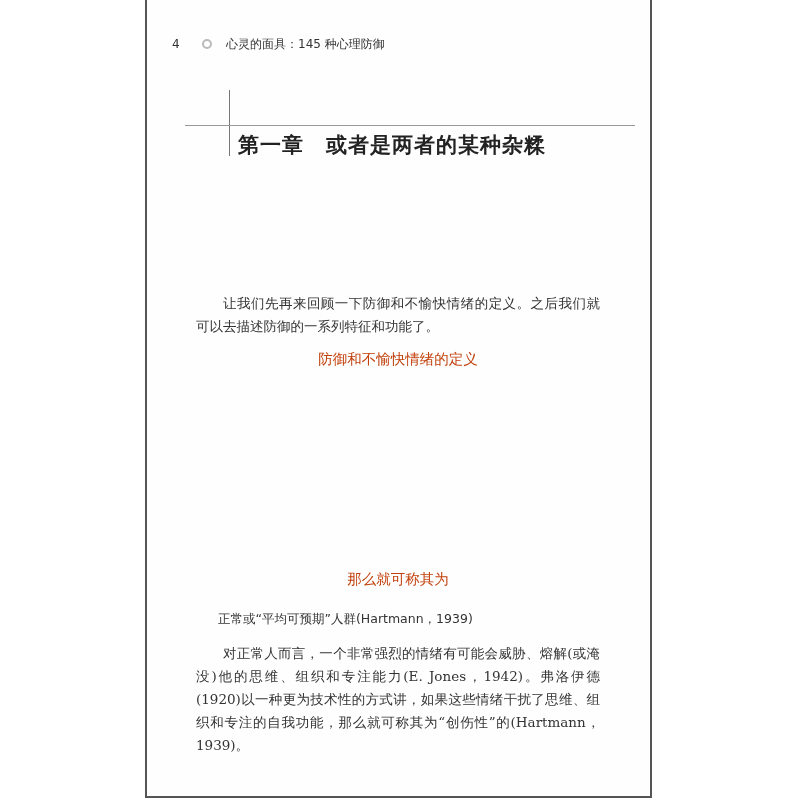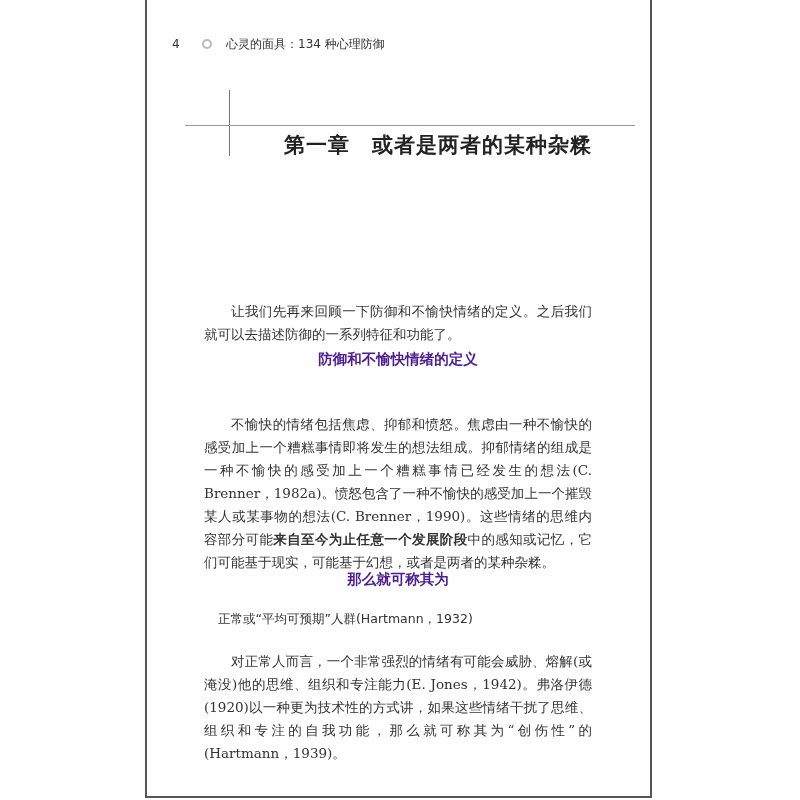--- a/index.html
+++ b/index.html
@@ -21,63 +21,62 @@
     .running-header .pg { width: 14px; }
     .running-header .dot {
       width: 6px; height: 6px; border: 2px solid #bbb; border-radius: 50%; margin: 0 14px 0 16px; box-sizing: content-box;
     }
     .vline { position: absolute; left: 229px; top: 90px; width: 1px; height: 66px; background: #777; }
     .hline { position: absolute; left: 185px; top: 125px; width: 450px; height: 1px; background: #999; }
     .chapter-title {
       position: absolute; left: 238px; top: 131px; font-size: 21px; font-weight: bold; color: #222;
       letter-spacing: 1px; white-space: nowrap;
     }
-    .chapter-title .num { margin-right: 22px; margin-left: 46px; }
+    .chapter-title .num { margin-right: 22px; }
     .body-text {
       position: absolute; left: 188px; width: 420px; font-size: 13.5px; line-height: 23px; color: #333;
       text-align: justify;
     }
-    .body-text p { margin: 16px; text-indent: 2em; }
+    .body-text p { margin: 8px; text-indent: 2em; }
     .section-head {
       position: absolute; left: 188px; width: 420px; text-align: center;
-      font-family: "DejaVu Sans", "Liberation Sans", sans-serif; font-weight: bold; font-size: 14.5px; color: #4c1d95;
+      font-family: "DejaVu Sans", "Liberation Sans", sans-serif; font-weight: normal; font-size: 14.5px; color: #c2410c;
     }
     .subhead {
       position: absolute; left: 218px; font-family: "DejaVu Sans", "Liberation Sans", sans-serif;
       font-size: 12.5px; color: #333; white-space: nowrap;
     }
     .bold-sans { font-family: "DejaVu Sans", "Liberation Sans", sans-serif; font-weight: bold; }
   </style>
 </head>
 <body>
 
 <div class="page"></div>
 
 <div class="running-header">
   <span class="pg">4</span>
   <span class="dot"></span>
-  <span>心灵的面具：134 种心理防御</span>
+  <span>心灵的面具：145 种心理防御</span>
 </div>
 
 <div class="vline"></div>
 <div class="hline"></div>
 
 <div class="chapter-title">
   <span class="num">第一章</span><span>或者是两者的某种杂糅</span>
 </div>
 
 <div class="body-text" style="top:284px;">
   <p>让我们先再来回顾一下防御和不愉快情绪的定义。之后我们就可以去描述防御的一系列特征和功能了。</p>
 </div>
 
 <div class="section-head" style="top:350px;">防御和不愉快情绪的定义</div>
 
 <div class="body-text" style="top:397px;">
-  <p><span>不愉快的情绪包括焦虑、抑郁和愤怒。焦虑由一种不愉快的感受加上一个糟糕事情即将发生的想法组成。抑郁情绪的组成是一种不愉快的感受加上一个糟糕事情已经发生的想法(C. Brenner，1982a)。愤怒包含了一种不愉快的感受加上一个摧毁某人或某事物的想法(C. Brenner，1990)。这些情绪的思维内容部分可能</span><span class="bold-sans">来自至今为止任意一个发展阶段</span><span>中的感知或记忆，它们可能基于现实，可能基于幻想，或者是两者的某种杂糅。</span></p>
 </div>
 
 <div class="section-head" style="top:570px;">那么就可称其为</div>
 
-<div class="subhead" style="top:611px;">正常或“平均可预期”人群(Hartmann，1932)</div>
+<div class="subhead" style="top:611px;">正常或“平均可预期”人群(Hartmann，1939)</div>
 
 <div class="body-text" style="top:634px;">
   <p>对正常人而言，一个非常强烈的情绪有可能会威胁、熔解(或淹没)他的思维、组织和专注能力(E. Jones，1942)。弗洛伊德(1920)以一种更为技术性的方式讲，如果这些情绪干扰了思维、组织和专注的自我功能，那么就可称其为“创伤性”的(Hartmann，1939)。</p>
 </div>
 
 </body></html>

